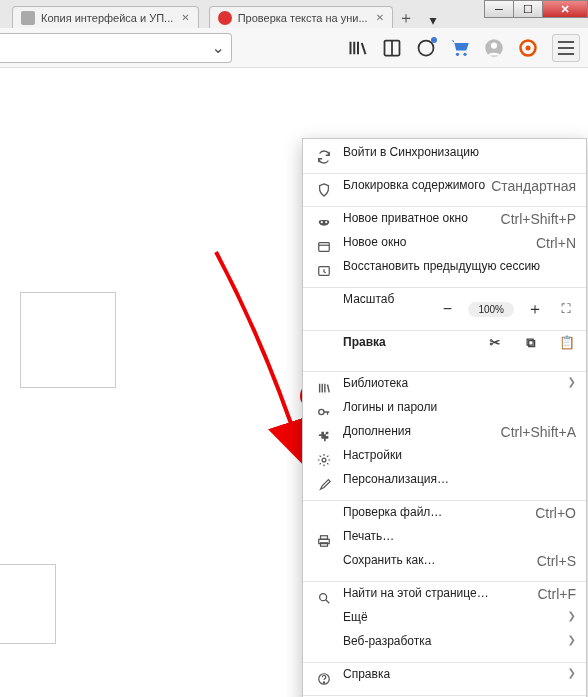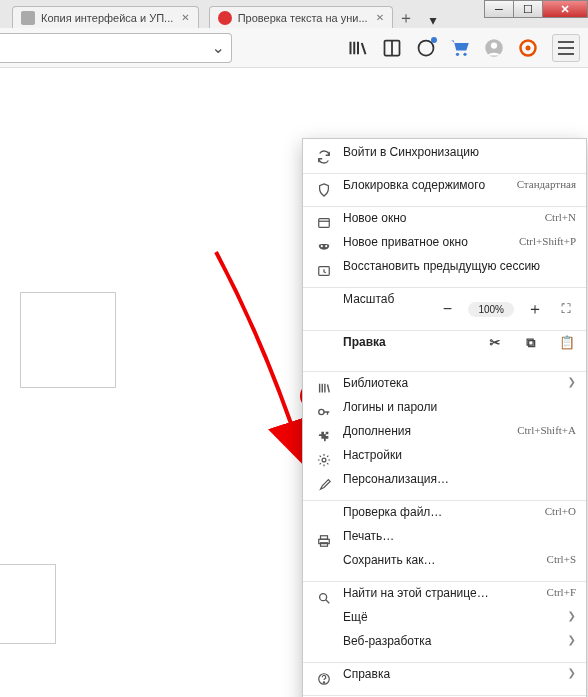--- a/index.html
+++ b/index.html
@@ -55,21 +55,21 @@
     border:1px solid #c9c9c9; box-shadow:0 6px 18px rgba(0,0,0,.25); padding:6px 0; z-index:10;
   }
   .sep { height:1px; background:#e5e5e5; margin:4px 0; }
   .mrow {
     display:flex; height:24px; padding:0 10px 0 12px; font-size:12px; color:#222;
     position:relative;
   }
   .mrow .micon { width:18px; display:flex; align-items:center;justify-content:center; margin-right:10px; color:#555; font-size:13px;}
   .mrow .micon svg { width:14px; height:14px; }
   .mrow .lbl { flex:1; white-space:nowrap; overflow:hidden; text-overflow:ellipsis;}
-  .mrow .hint { color:#666; font-size:11px; margin-left:6px;font-family:Liberation Serif, serif;}
+  .mrow .hint { color:#666; font-size:14px; margin-left:6px;}
   .mrow .chev { color:#888; font-size:10px; margin-left:8px;}
   .mrow.zoom { height:34px; }
   .zoomctl { display:flex; align-items:center; gap:10px; }
   .zbtn { width:22px; height:22px; display:flex;align-items:center;justify-content:center; font-size:16px; color:#333;}
   .zpill { background:#eee; border-radius:11px; padding:2px 10px; font-size:10px;}
   .zexp { width:20px; text-align:center; font-size:13px; color:#333;}
   .mrow.edit { height:32px;font-weight:bold; }
   .editicons { display:flex; gap:18px; color:#444; }
   .editicons .e { width:18px; text-align:center; font-size:13px;}
 
@@ -181,38 +181,38 @@
             <path d="M8 1l5 2v4c0 4-3 6-5 8-2-2-5-4-5-8V3z"></path>
           </svg>
         </span>
       <span class="lbl">Блокировка содержимого</span>
       <span class="hint">Стандартная</span>
     </div>
     <div class="sep"></div>
 
     <div class="mrow">
       <span class="micon">
-          <svg viewBox="0 0 16 16" fill="none" stroke="#555" stroke-width="1.4">
-            <rect x="2" y="3" width="12" height="10" rx="1"></rect>
-            <path d="M2 6h12"></path>
-          </svg>
-        </span>
-      <span class="lbl">Новое окно</span>
-      <span class="hint">Ctrl+N</span>
-    </div>
-    <div class="mrow">
-      <span class="micon">
           <svg viewBox="0 0 16 16" fill="#555">
             <path d="M2 6c0-2 12-2 12 0 0 3-2 5-6 5S2 9 2 6z"></path>
             <circle cx="5.5" cy="7" r="1.2" fill="#fff"></circle>
             <circle cx="10.5" cy="7" r="1.2" fill="#fff"></circle>
           </svg>
         </span>
       <span class="lbl">Новое приватное окно</span>
       <span class="hint">Ctrl+Shift+P</span>
+    </div>
+    <div class="mrow">
+      <span class="micon">
+          <svg viewBox="0 0 16 16" fill="none" stroke="#555" stroke-width="1.4">
+            <rect x="2" y="3" width="12" height="10" rx="1"></rect>
+            <path d="M2 6h12"></path>
+          </svg>
+        </span>
+      <span class="lbl">Новое окно</span>
+      <span class="hint">Ctrl+N</span>
     </div>
     <div class="mrow">
       <span class="micon">
           <svg viewBox="0 0 16 16" fill="none" stroke="#555" stroke-width="1.4">
             <rect x="2" y="3" width="12" height="10" rx="1"></rect>
             <path d="M8 6v3l2 1"></path>
           </svg>
         </span>
       <span class="lbl">Восстановить предыдущую сессию</span>
     </div>

